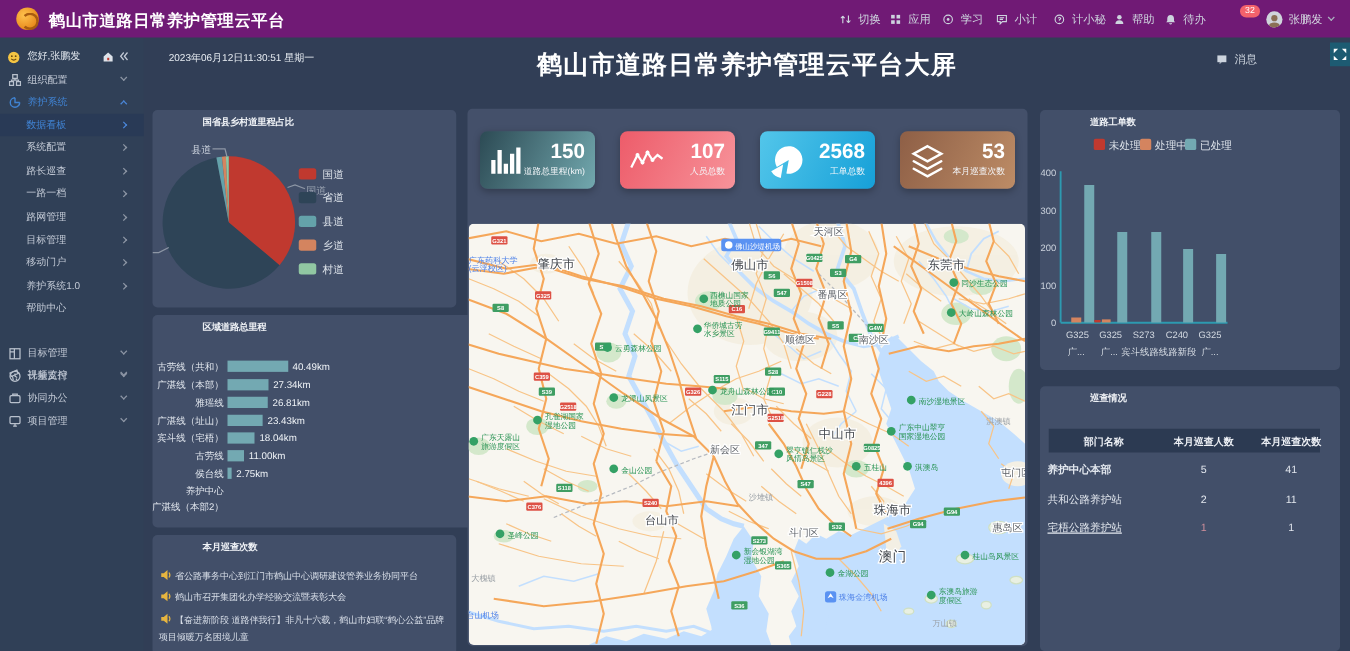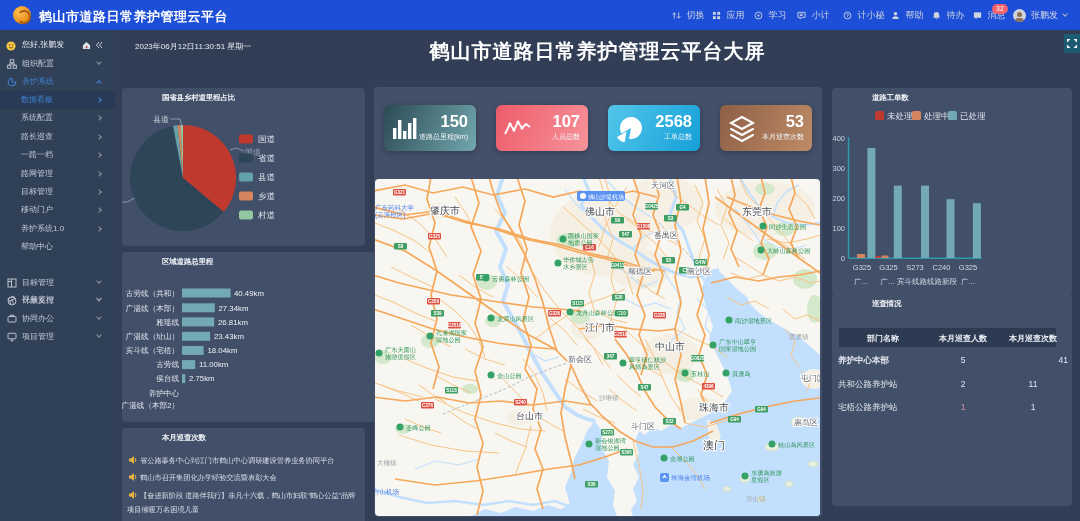--- a/index.html
+++ b/index.html
@@ -1,19 +1,19 @@
 <!DOCTYPE html>
 <html><head>
 <meta charset="utf-8">
 <style>
 *{margin:0;padding:0;box-sizing:border-box;}
 html,body{width:1080px;height:521px;overflow:hidden;}
 body{font-family:"Liberation Sans",sans-serif;background:#313e56;position:relative;}
 
-#topnav{position:absolute;left:0;top:0;width:1080px;height:30px;background:#1d4ed8;z-index:30;}
+#topnav{position:absolute;left:0;top:0;width:1080px;height:30px;background:#701a75;z-index:30;}
 #logo{position:absolute;left:13px;top:6px;width:18px;height:18px;border-radius:50%;background:radial-gradient(circle at 35% 35%,#ffc24d,#e8891c 70%);}
 #logo:after{content:"";position:absolute;left:4px;top:4px;width:10px;height:10px;border-radius:50%;border:2px solid #a95c10;border-left-color:transparent;}
 #navtitle{position:absolute;left:39px;top:8px;font-size:13px;font-weight:bold;color:#fff;letter-spacing:.5px;}
 .navitem{position:absolute;top:0;height:30px;line-height:30px;color:#cdd4de;font-size:9px;}
 .navitem svg{vertical-align:-2px;margin-right:3px;}
 #badge{position:absolute;left:992px;top:4px;width:16px;height:10px;background:#f3626b;border-radius:5px;color:#fff;font-size:7px;text-align:center;line-height:10px;z-index:31;}
 #avatar{position:absolute;left:1013px;top:9px;width:13px;height:13px;border-radius:50%;background:#cfd4db;overflow:hidden;}
 #avatar:before{content:"";position:absolute;left:4px;top:2.5px;width:5px;height:5px;border-radius:50%;background:#8a6f55;}
 #avatar:after{content:"";position:absolute;left:2px;top:8.5px;width:9px;height:6px;border-radius:50% 50% 0 0;background:#8a6f55;}
 #uname{position:absolute;left:1031px;top:0;height:18px;line-height:30px;color:#d6dbe3;font-size:9px;}
@@ -74,21 +74,21 @@
         <path d="M3.8 4 Q5 2.6 6.2 4 Q6.2 5 5 5.4 V6.2 M5 7.6 V7.7"></path>
       </svg> 计小秘</div>
   <div class="navitem" style="left:891px;"><svg width="9" height="9" viewBox="0 0 10 10" fill="none" stroke="#cdd4de" stroke-width="1">
         <circle cx="5" cy="3" r="2" fill="#cdd4de" stroke="none"></circle>
         <path d="M1.5 9 Q1.5 5.8 5 5.8 Q8.5 5.8 8.5 9 Z" fill="#cdd4de" stroke="none"></path>
       </svg> 帮助</div>
   <div class="navitem" style="left:932px;"><svg width="9" height="9" viewBox="0 0 10 10" fill="none" stroke="#cdd4de" stroke-width="1">
         <path d="M5 1 Q8 1 8 4.5 V6.5 L9 7.5 H1 L2 6.5 V4.5 Q2 1 5 1 Z" fill="#cdd4de" stroke="none"></path>
         <path d="M4 8.5 Q5 9.5 6 8.5"></path>
       </svg> 待办</div>
-  <div class="navitem" style="left:973px;"><svg width="9" height="9" viewBox="0 0 10 10" fill="none" stroke="#cdd4de" stroke-width="1">
+  <div class="navitem" style="left:973px;margin-top:32px;"><svg width="9" height="9" viewBox="0 0 10 10" fill="none" stroke="#cdd4de" stroke-width="1">
         <rect x="1" y="1.5" width="8" height="6" fill="#cdd4de" stroke="none"></rect>
         <path d="M3 9 L5 7.5 H3 Z" fill="#cdd4de" stroke="none"></path>
       </svg> 消息</div>
   <div id="badge">32</div>
   <div id="avatar"></div>
   <div id="uname">张鹏发<span class="chevd"></span></div>
 </div>
 
 <div id="sidebar">
   <div id="actrow"></div>
@@ -832,28 +832,28 @@
       <text x="83" y="182">S273</text>
       <text x="109.5" y="182">C240</text>
       <text x="136" y="182">G325</text>
       <text x="29" y="196">广...</text>
       <text x="55.5" y="196">广...</text>
       <text x="95" y="196">宾斗线路线路新段</text>
       <text x="136" y="196">广...</text>
     </g>
   </svg>
 </div>
-<div class="panel" id="pr2" style="left:832px;top:294px;width:240px;height:212px;overflow:hidden;">
+<div class="panel" id="pr2" style="left:832px;top:309px;width:240px;height:212px;overflow:hidden;">
   <div class="ptitle">巡查情况</div>
   <div style="position:absolute;left:7px;top:34px;width:217px;height:19px;background:#2c3a52;"></div>
   <div class="trow" style="left:7px;top:39px;width:88px;text-align:center;font-weight:bold;color:#eef1f6;font-size:8px;">部门名称</div>
   <div class="trow" style="left:96px;top:39px;width:70px;text-align:center;font-weight:bold;color:#eef1f6;font-size:8px;">本月巡查人数</div>
   <div class="trow" style="left:166px;top:39px;width:70px;text-align:center;font-weight:bold;color:#eef1f6;font-size:8px;">本月巡查次数</div>
   <div class="trow" style="left:6px;top:61px;font-weight:bold;">养护中心本部</div>
   <div class="trow" style="left:96px;top:61px;width:70px;text-align:center;">5</div>
-  <div class="trow" style="left:166px;top:61px;width:70px;text-align:right;">41</div>
+  <div class="trow" style="left:166px;top:61px;width:70px;text-align:center;">41</div>
   <div class="trow" style="left:6px;top:85px;">共和公路养护站</div>
   <div class="trow" style="left:96px;top:85px;width:70px;text-align:center;">2</div>
   <div class="trow" style="left:166px;top:85px;width:70px;text-align:center;">11</div>
-  <div class="trow" style="left:6px;top:108px;">宅梧公路养护站</div>
+  <div class="trow" style="left:6px;top:108px;text-decoration:underline;">宅梧公路养护站</div>
   <div class="trow" style="left:96px;top:108px;width:70px;text-align:center;color:#cf8f9b;">1</div>
   <div class="trow" style="left:166px;top:108px;width:70px;text-align:center;">1</div>
 </div>
 
 </body></html>

